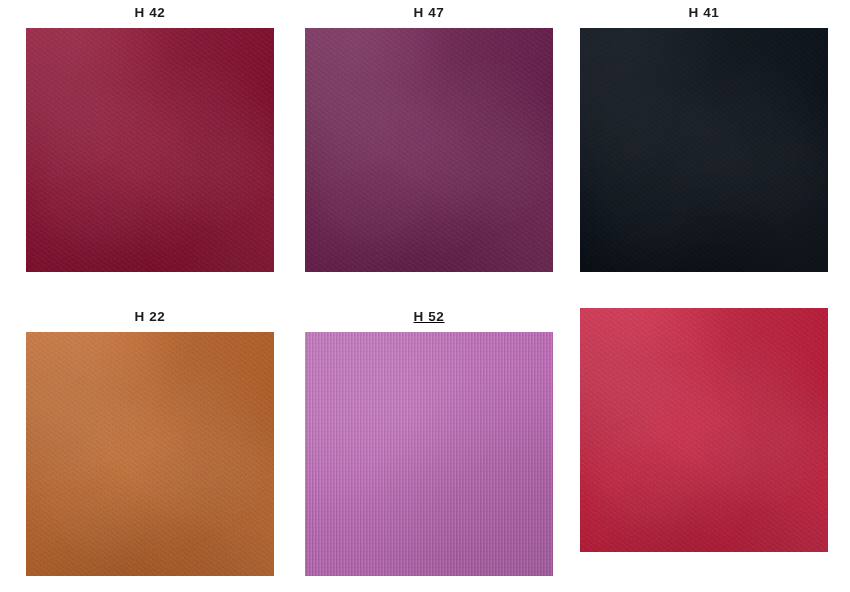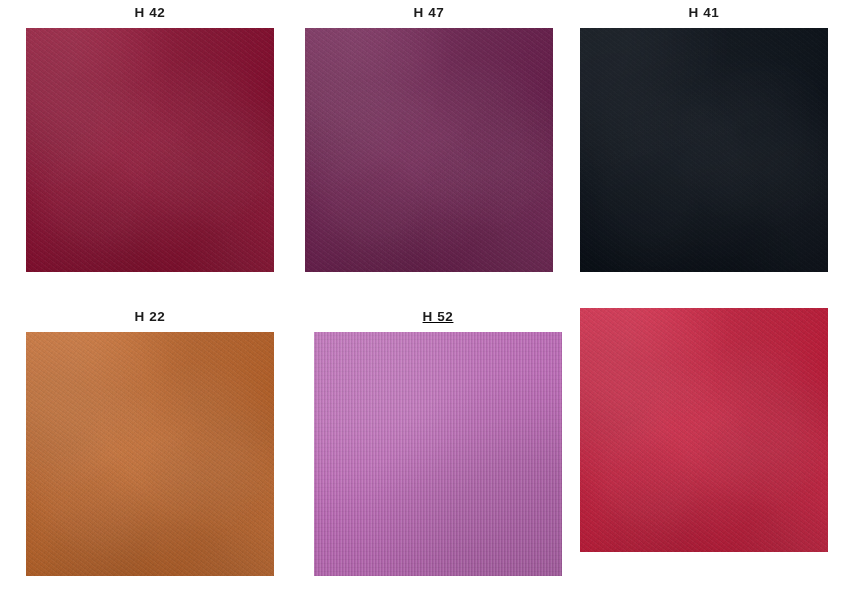--- a/index.html
+++ b/index.html
@@ -160,21 +160,21 @@
 
   <div class="swatch-cell" style="left:26px; top:308px;">
     <span class="swatch-label">H 22</span>
     <div class="swatch-chip" style="background-color: rgb(196, 105, 44);">
       <div class="tex-mottle"></div>
       <div class="tex-grain"></div>
       <div class="tex-vignette"></div>
     </div>
   </div>
 
-  <div class="swatch-cell" style="left:314px; top:308px;text-decoration:underline;">
+  <div class="swatch-cell" style="left:305px; top:308px;text-decoration:underline;">
     <span class="swatch-label">H 52</span>
     <div class="swatch-chip weave-vertical" style="background-color: rgb(186, 107, 181);">
       <div class="tex-mottle"></div>
       <div class="tex-grain"></div>
       <div class="tex-vignette"></div>
     </div>
   </div>
 
   <div class="swatch-cell" style="left:580px; top:308px;">
     <div class="swatch-chip" style="background-color: rgb(204, 30, 62);">

